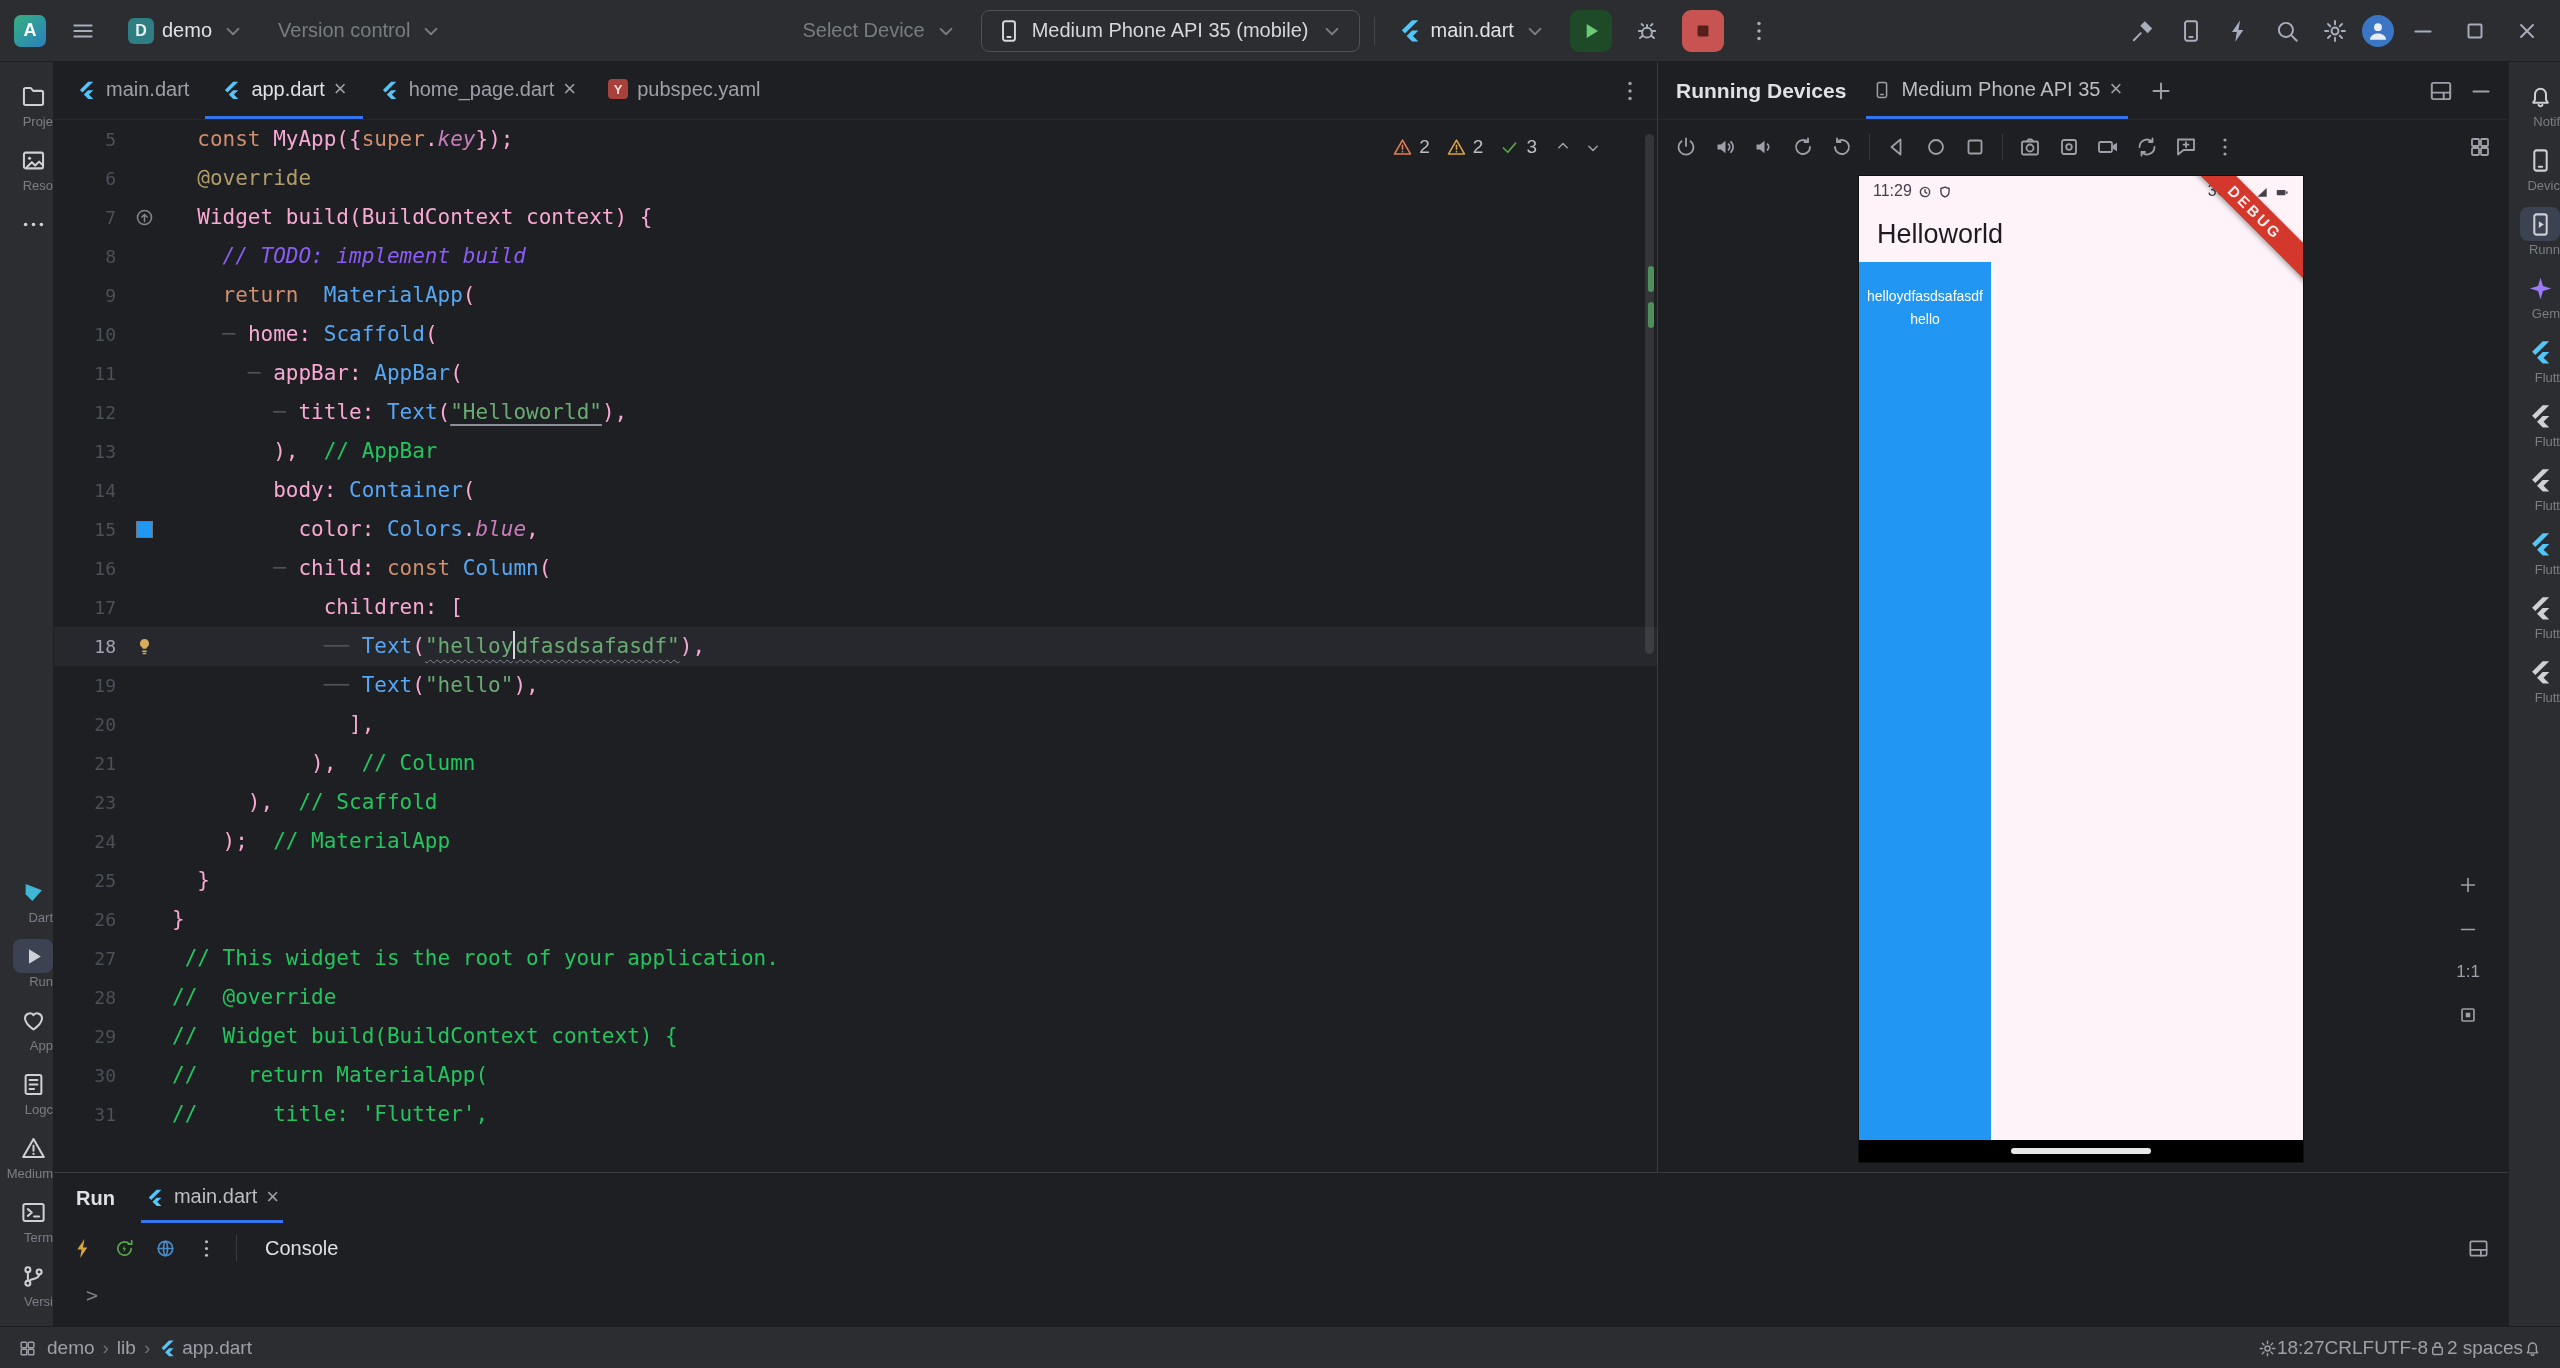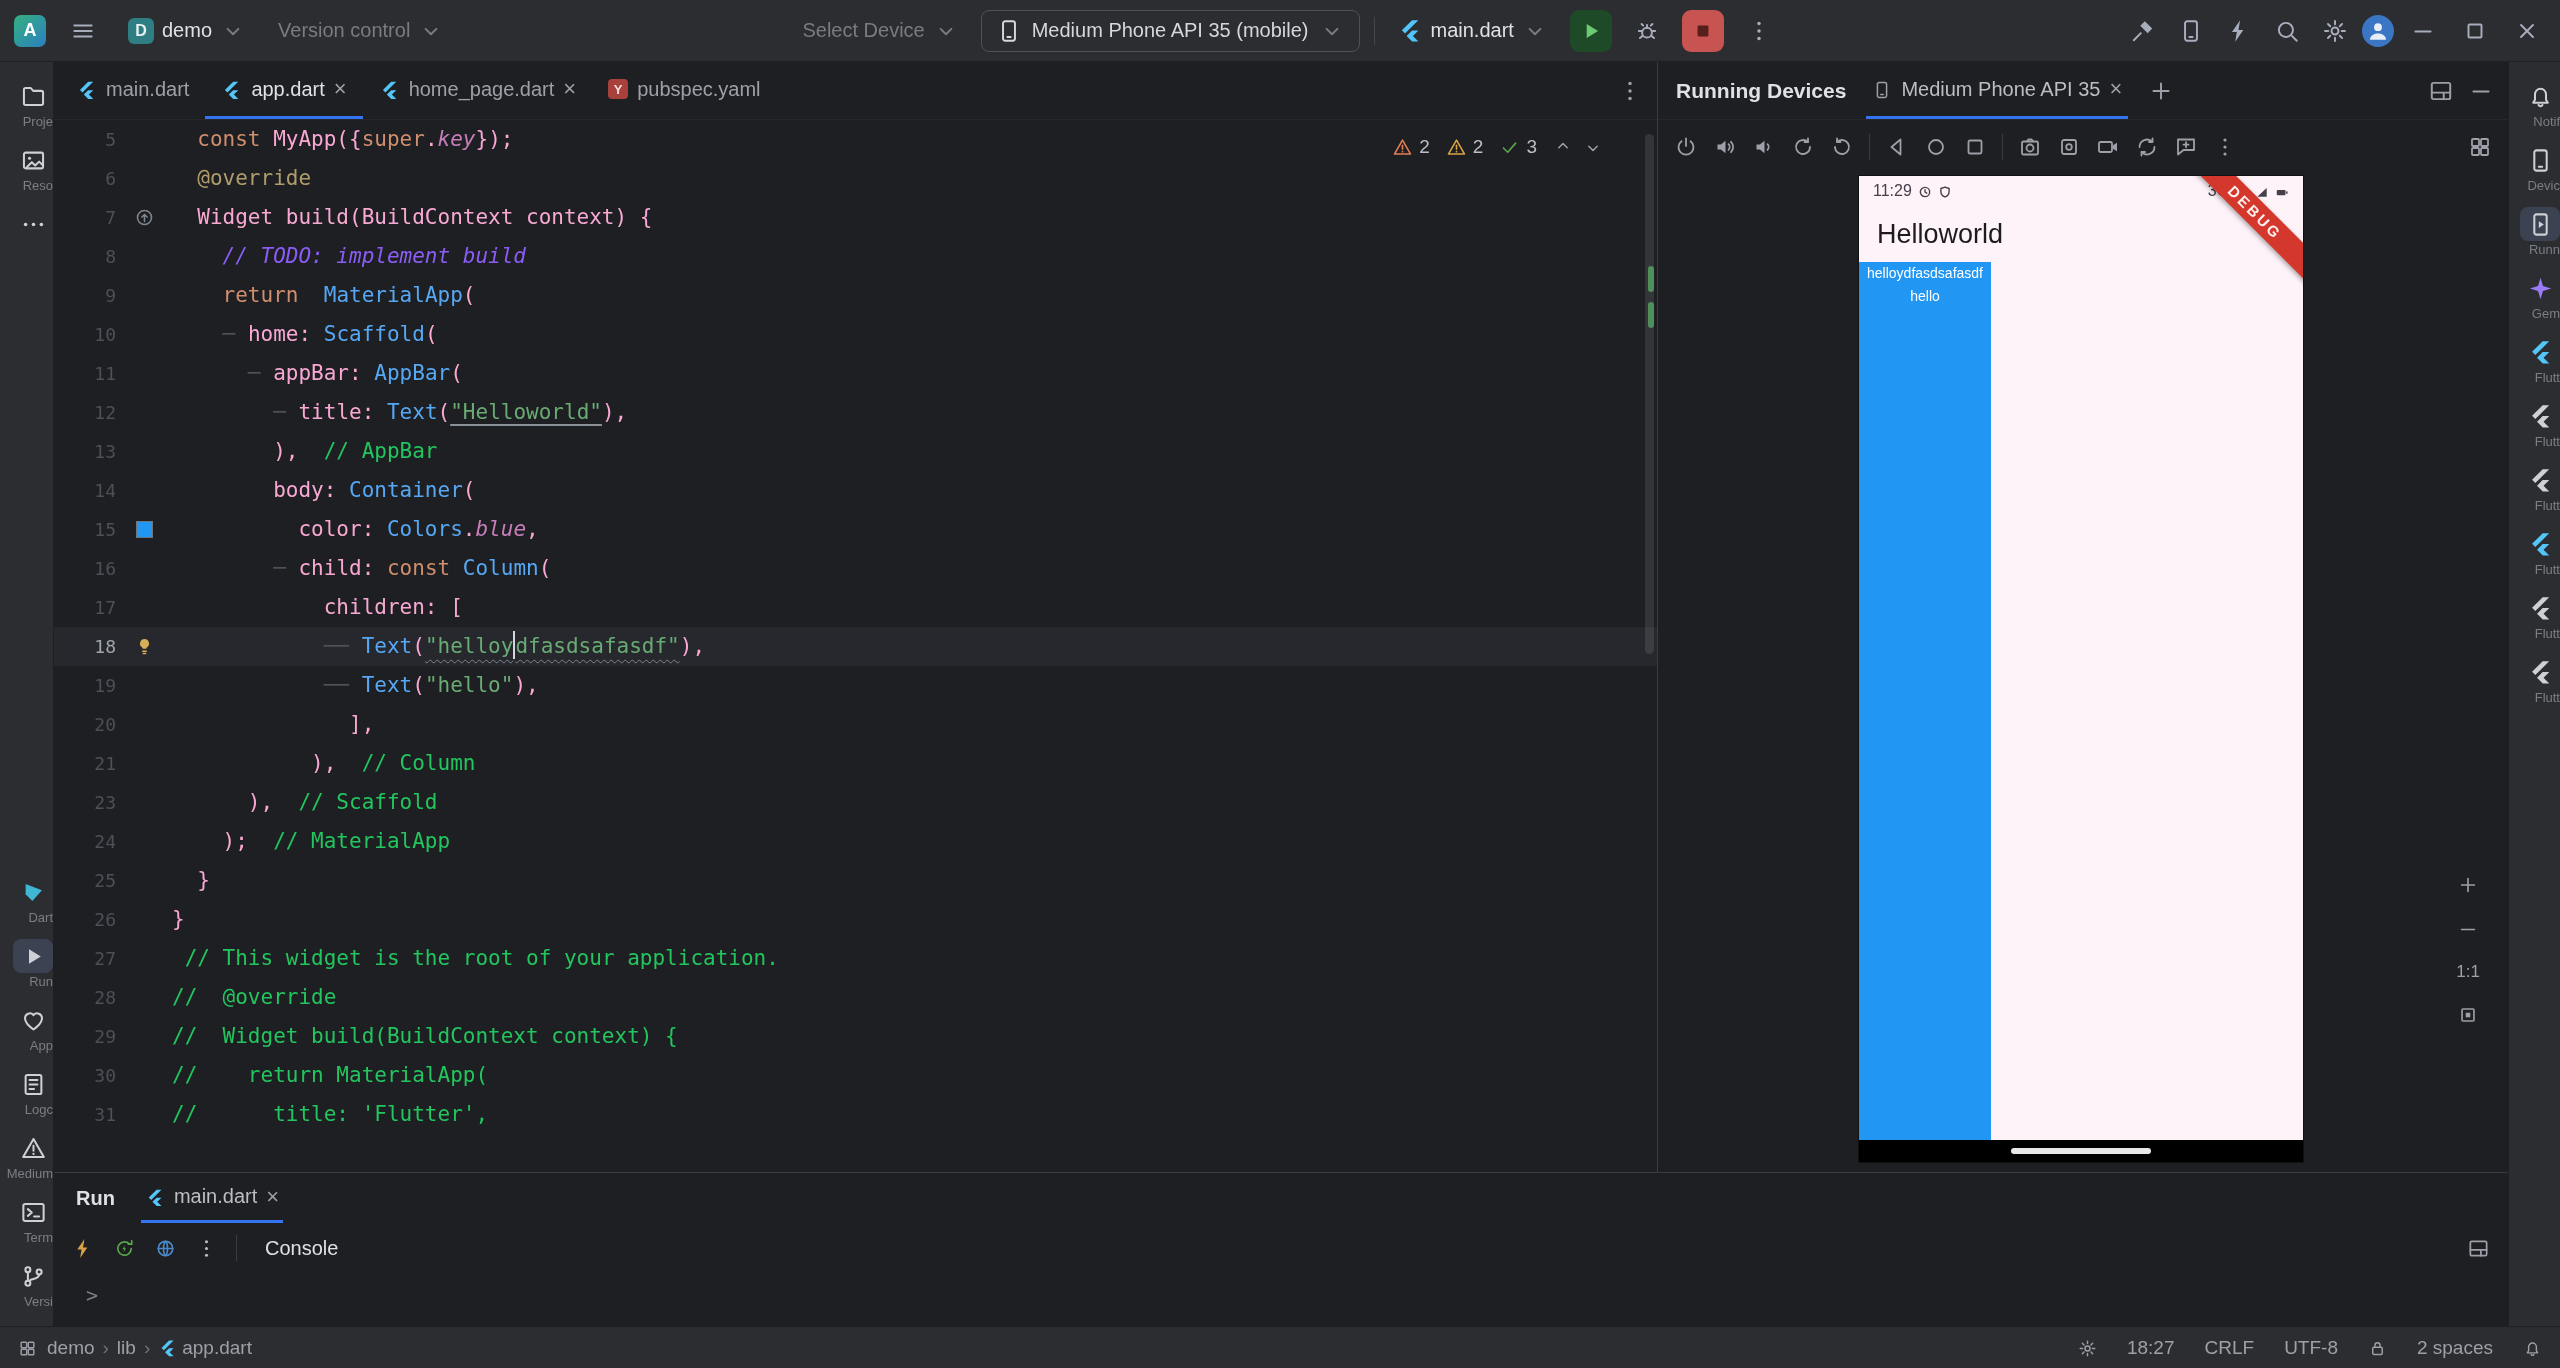--- a/index.html
+++ b/index.html
@@ -104,21 +104,21 @@
   .phone{position:absolute;left:201px;top:2px;width:444px;height:986px;display:flex;flex-direction:column;
     box-shadow:0 0 0 1px #101113}
   .p-screen{flex:1;background:#FDF3F8;position:relative;overflow:hidden;display:flex;flex-direction:column}
   .p-status{height:30px;display:flex;align-items:center;justify-content:space-between;padding:0 14px;
     color:#46404A;font-size:16px;flex:none}
   .p-status-side{display:flex;align-items:center;gap:6px}
   .p-status .ic{width:14px;height:14px;stroke-width:2.4}
   .p-appbar{height:56px;display:flex;align-items:center;padding-left:18px;font-size:27px;color:#1D1B20;flex:none}
   .p-body{flex:1;position:relative}
   .p-blue{position:absolute;left:0;top:0;bottom:0;width:132px;background:#2196F3;color:#FFF;text-align:center;
-    padding-top:0;font-size:14px;line-height:23px}
+    padding-top:23px;font-size:14px;line-height:23px}
   .p-nav{height:22px;background:#000;display:flex;align-items:center;justify-content:center;flex:none}
   .p-pill{width:140px;height:6px;border-radius:3px;background:#E8E8E8}
   .ribbon{position:absolute;top:24px;right:-52px;width:200px;transform:rotate(45deg);background:#D4382C;
     color:rgba(255,255,255,.92);font-size:15px;font-weight:bold;letter-spacing:3px;text-align:center;
     padding:4px 0;box-shadow:0 2px 5px rgba(0,0,0,.35)}
   .zoom-controls{position:absolute;right:28px;top:700px;display:flex;flex-direction:column;align-items:center;
     gap:22px;color:#9DA0A8;font-size:17px}
   .zoom-controls .ic{width:22px;height:22px}
 
   
@@ -133,21 +133,21 @@
   .c-bolt{color:#D9A343}.c-restart{color:#57A64A}.c-globe{color:#4A88C7}
   .bp-console-label{font-size:20px;color:#DFE1E5;margin-left:10px}
   .bp-end{margin-left:auto;color:#9DA0A8;display:flex}
   .bp-console{flex:1;font:20px/28px "DejaVu Sans Mono",monospace;color:#7A7E85;padding:8px 0 0 32px}
 
   
   .status-bar{height:42px;background:#2B2D30;border-top:1px solid #1E1F22;display:flex;align-items:center;
     padding:0 18px;font-size:19px;color:#9DA0A8;flex:none;gap:10px}
   .status-bar .ic{width:19px;height:19px}
   .crumb-sep{color:#6F737A;padding:0 2px}
-  .sb-right{margin-left:auto;display:flex;align-items:flex-end;gap:30px}
+  .sb-right{margin-left:auto;display:flex;align-items:flex-end;}
   .sb-item{display:flex;align-items:center;gap:6px}
   .ic{display:inline-block;vertical-align:middle;stroke:currentColor;fill:none;stroke-width:1.8;
     stroke-linecap:round;stroke-linejoin:round;width:26px;height:26px}
 </style>
 </head>
 <body>
 
 <div class="window">
 
   <header class="titlebar">

